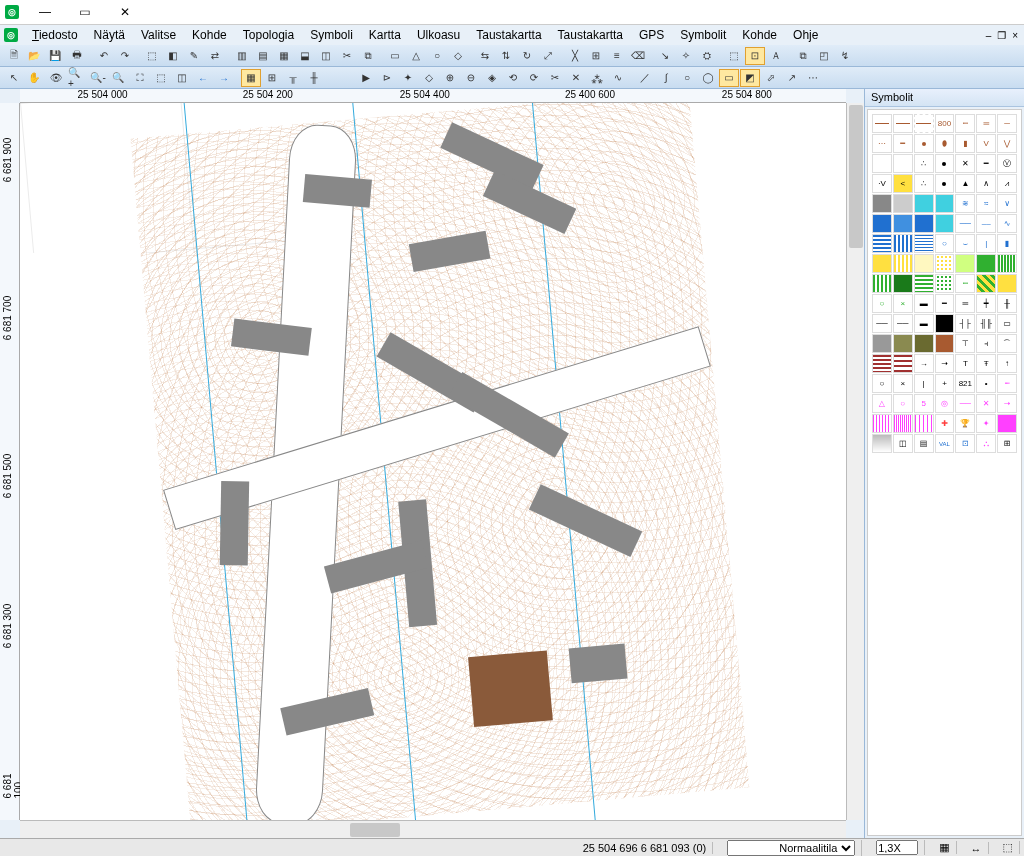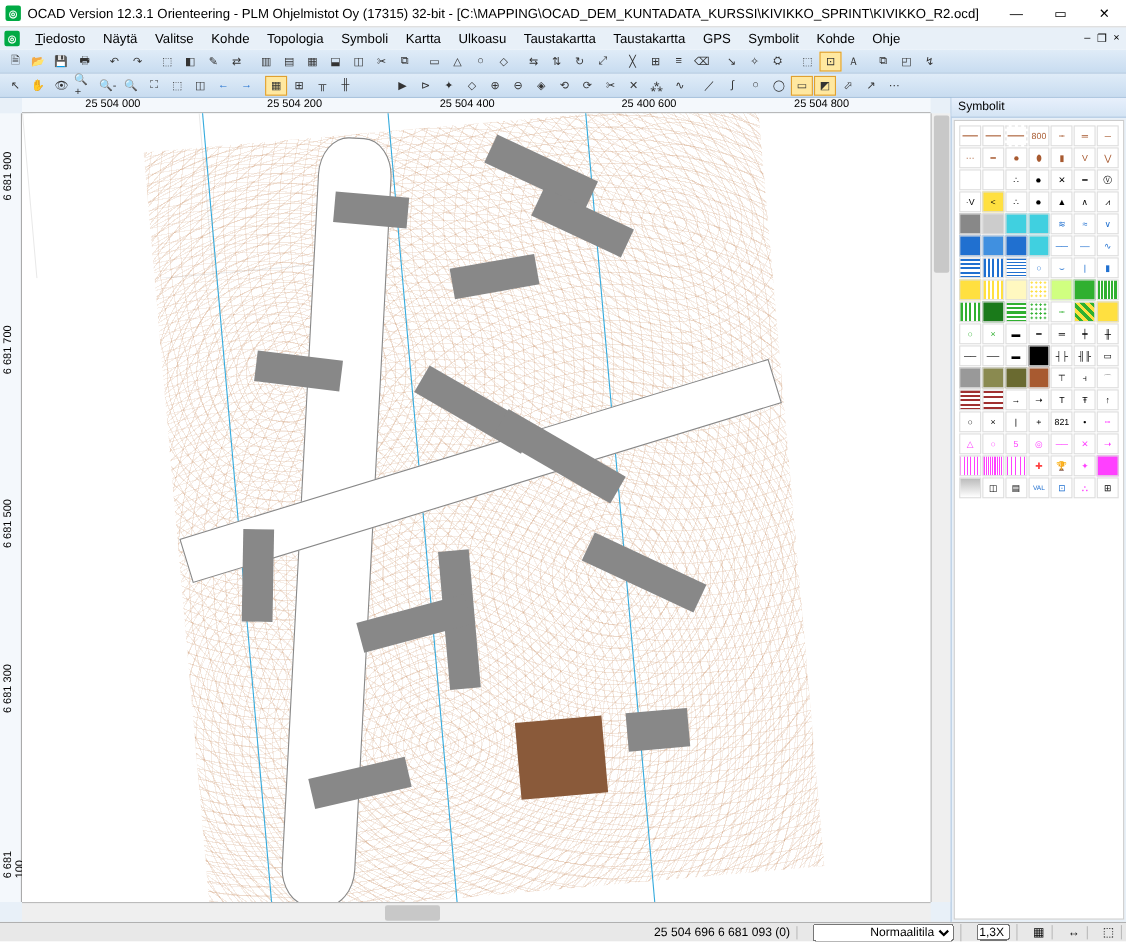--- a/index.html
+++ b/index.html
@@ -43,42 +43,41 @@
   .canvas-scroll-h .thumb{position:absolute;top:2px;height:14px;left:40%;width:6%;background:#c8c8c8;border-radius:2px;}
   .canvas-scroll-v{position:absolute;top:14px;right:0;bottom:18px;width:18px;background:#efefef;border-left:1px solid #bbb;}
   .canvas-scroll-v .thumb{position:absolute;left:2px;width:14px;top:2px;height:20%;background:#c8c8c8;border-radius:2px;}
   .sidepanel{width:160px;background:#e8f0f8;border-left:1px solid #9ab8d8;display:flex;flex-direction:column;}
   .sidepanel .hdr{height:18px;padding:2px 6px;font-size:11px;color:#000;background:linear-gradient(#e8f0fc,#d4e4f4);border-bottom:1px solid #aac4e0;}
   .sidepanel .symgrid{flex:1;padding:4px;background:#fff;margin:2px;border:1px solid #ccc;display:grid;grid-template-columns:repeat(7,1fr);grid-auto-rows:19px;gap:1px;align-content:start;}
   .sidepanel .symgrid .sym{border:1px solid #ddd;display:flex;align-items:center;justify-content:center;font-size:8px;background:#fff;overflow:hidden;}
   .statusbar{height:18px;background:#e8e8e8;border-top:1px solid #aaa;display:flex;align-items:center;font-size:11px;padding:0 4px;gap:8px;}
   .statusbar .cell{padding:0 6px;border-right:1px solid #bbb;white-space:nowrap;}
   .statusbar select{font-size:11px;height:16px;padding-left:47px;}
-  .statusbar input{font-size:11px;height:15px;width:30px;}
+  .statusbar input{font-size:11px;height:15px;width:42px;}
   .sym-brown{background:#a85a30!important;}
   .sym-blue{background:#2070d0!important;}
   .sym-cyan{background:#40d0e0!important;}
   .sym-yellow{background:#ffe040!important;}
   .sym-green{background:#30b030!important;}
   .sym-dgreen{background:#1a7a1a!important;}
   .sym-black{background:#000!important;}
   .sym-pink{background:#ff40ff!important;}
   .sym-gray{background:#888!important;}
   .sym-olive{background:#8a8a50!important;}
   .sym-line{}
   .sym-line::before{content:"";display:block;width:80%;height:1px;background:var(--c,#a85a30);}
   .sym-dot::before{content:"";display:block;width:4px;height:4px;border-radius:50%;background:var(--c,#000);}
   .sym-dots{background-image:radial-gradient(#000 1px,transparent 1px);background-size:4px 4px;}
 </style>
 </head>
 <body>
 
 <div class="titlebar">
   <span class="icon">◎</span>
-  <span class="title">OCAD Version 12.3.1   Orienteering - PLM Ohjelmistot Oy (17315) 32-bit - [C:\MAPPING\OCAD_DEM_KUNTADATA_KURSSI\KIVIKKO_SPRINT\KIVIKKO_R2.ocd]</span>
   <div class="winbtns">
     <div>—</div>
     <div>▭</div>
     <div>✕</div>
   </div>
 </div>
 
 <div class="menubar">
   <span class="app-icon">◎</span>
   <span class="mi"><u>T</u>iedosto</span>

